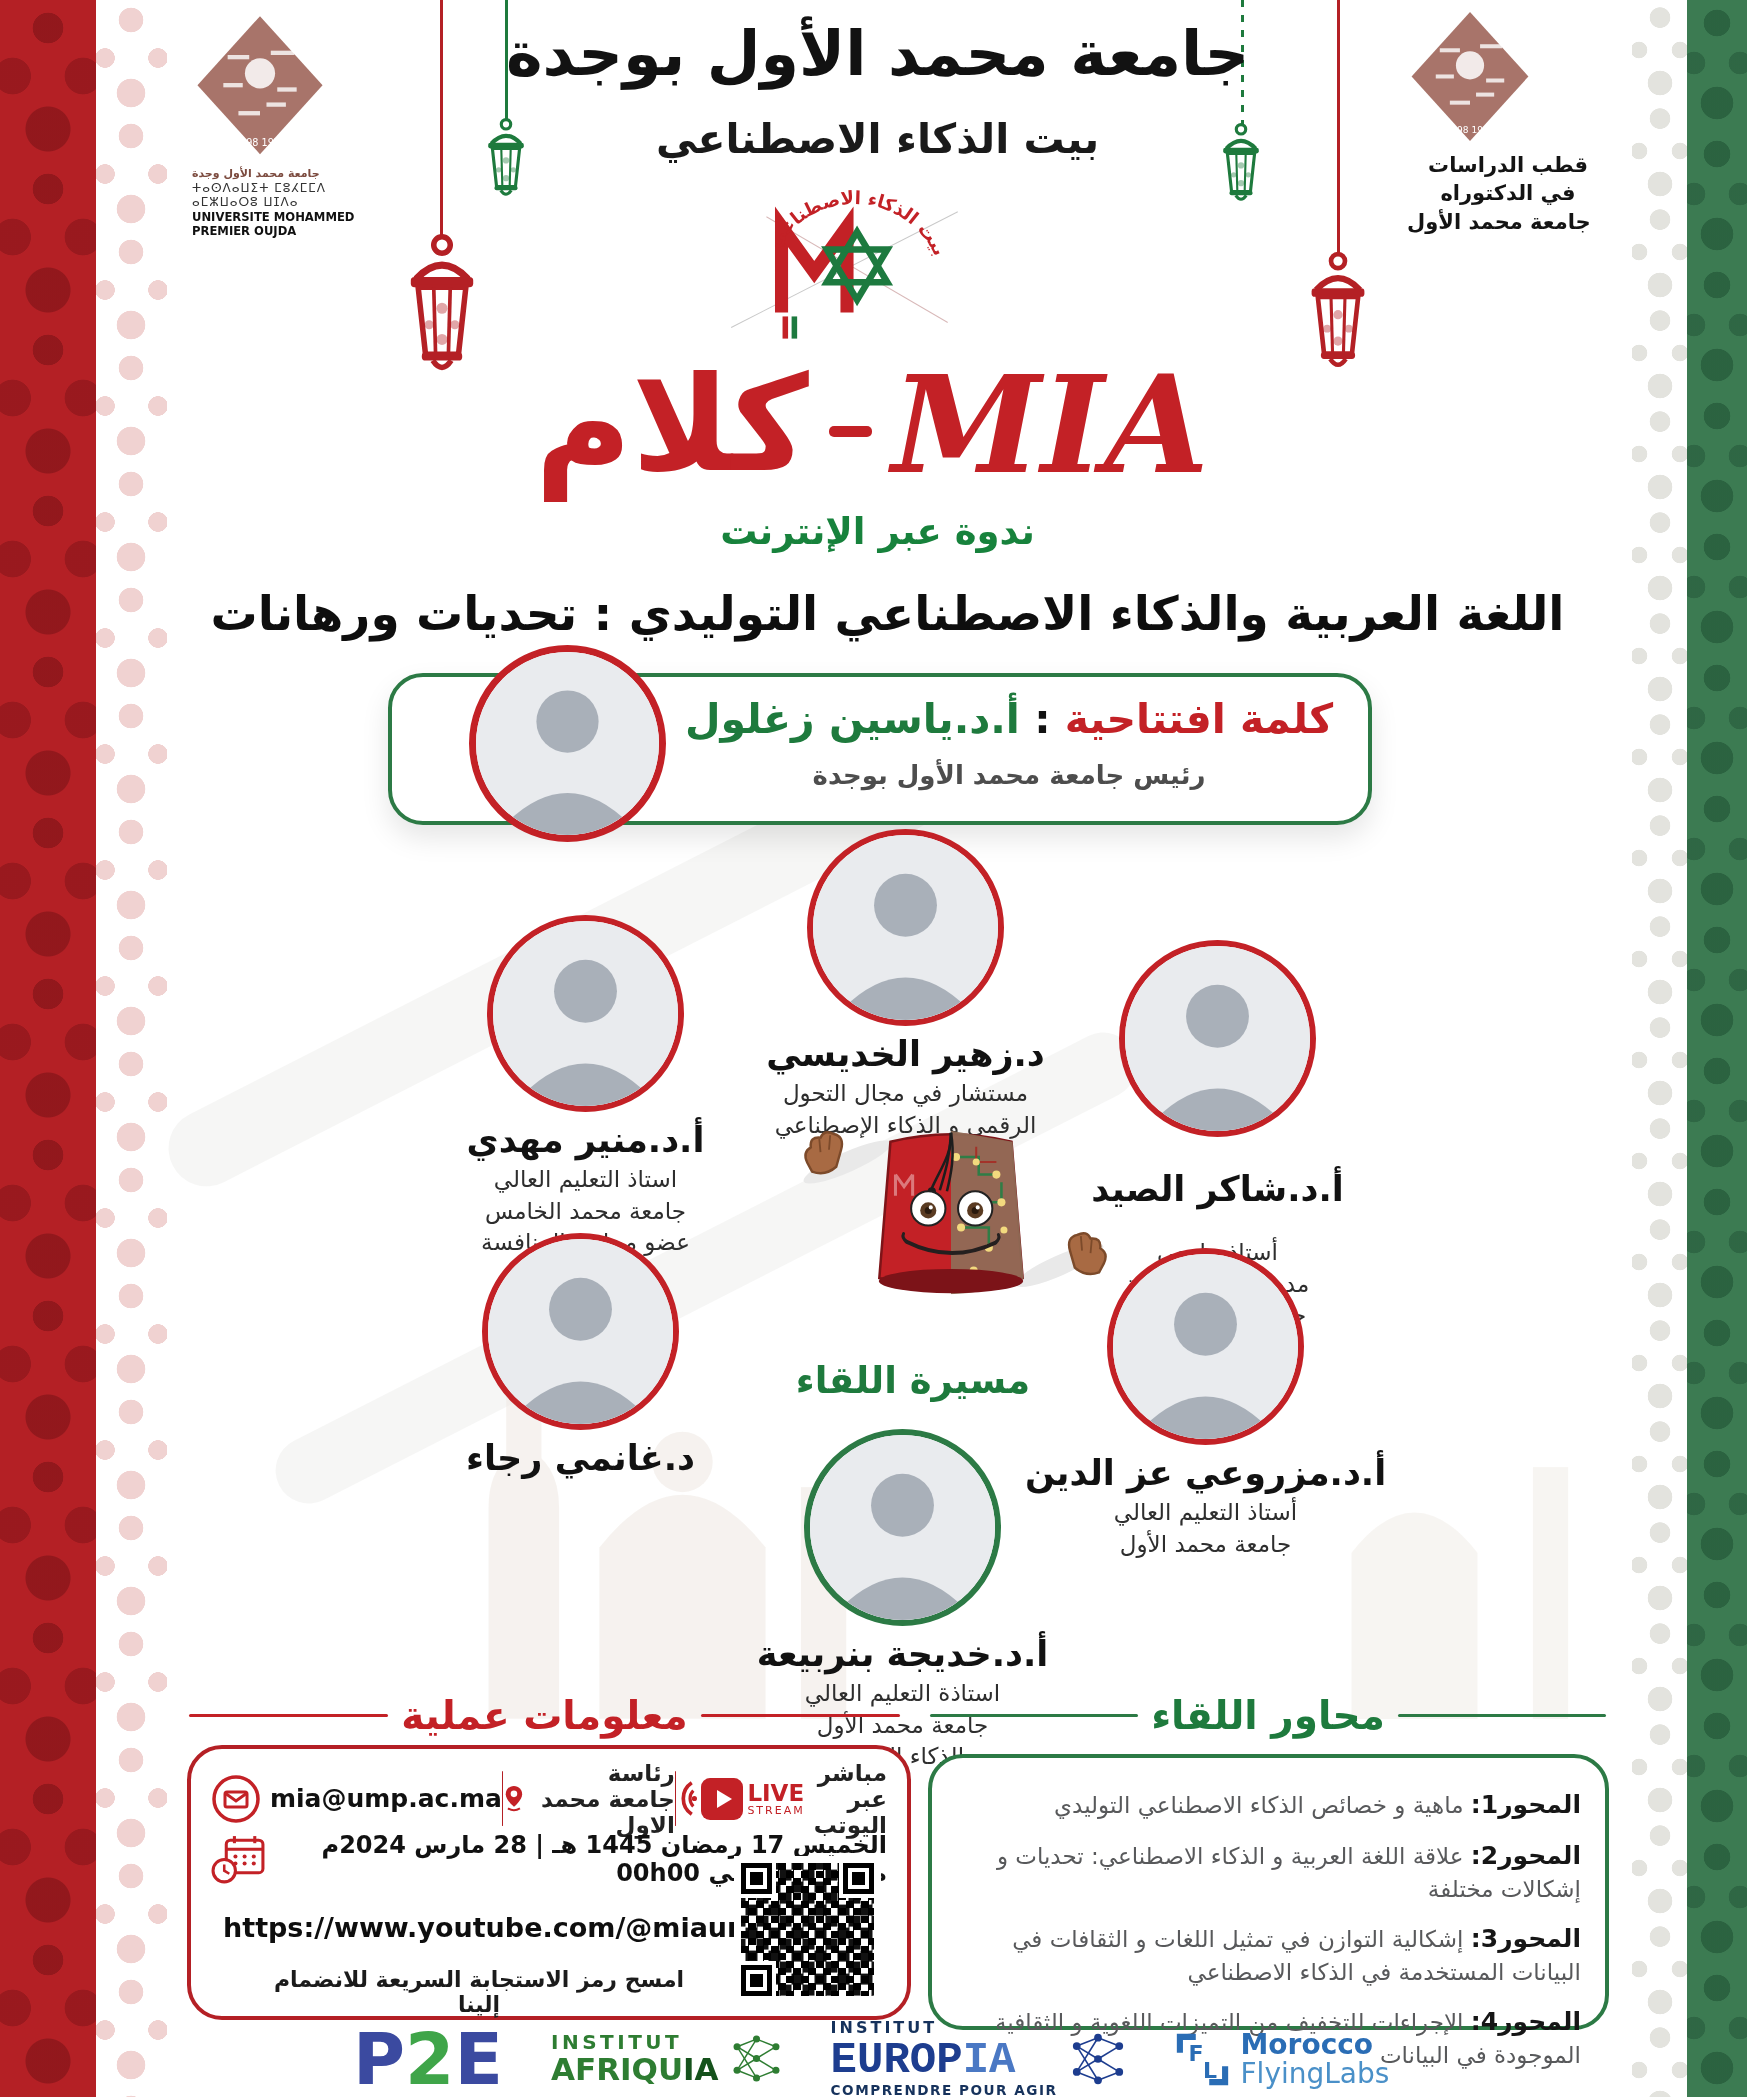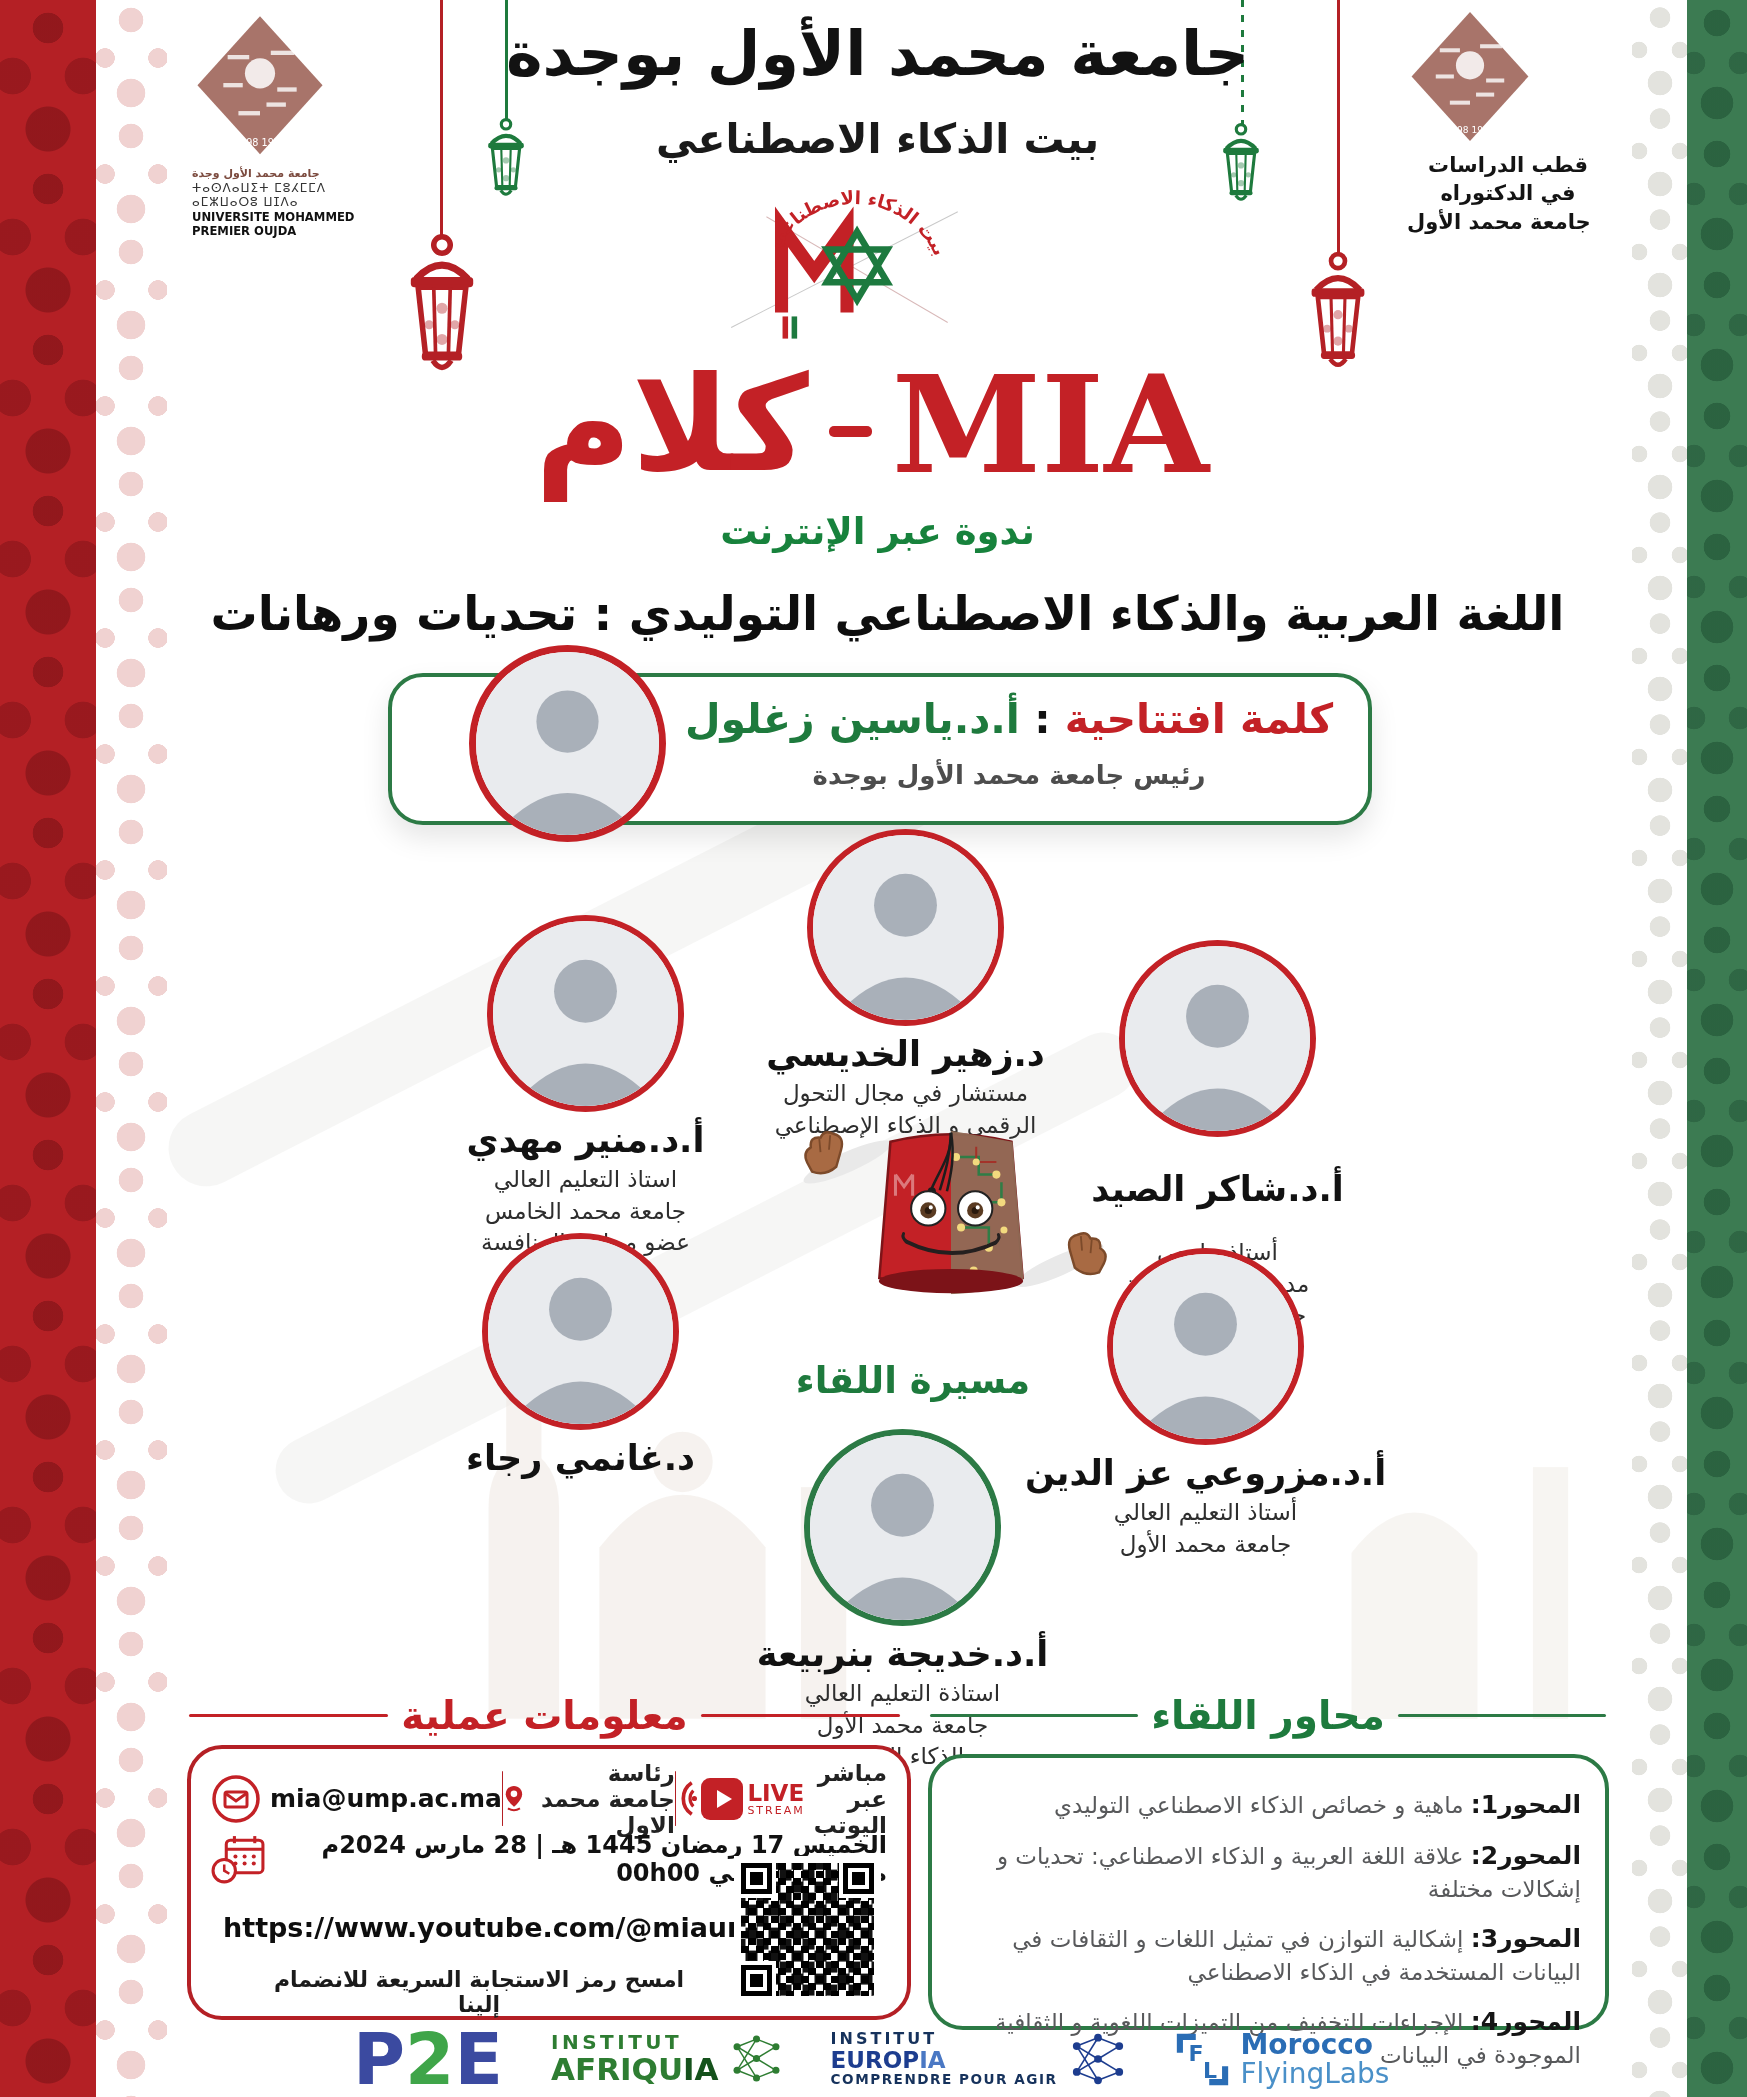--- a/index.html
+++ b/index.html
@@ -50,21 +50,21 @@
   .string{width:2.5px;z-index:2;}
   .string.red{background:#b42025;}
   .string.grn{background:#1e7a3d;}
   .string.dotted{background:repeating-linear-gradient(#1e7a3d 0 7px, transparent 7px 15px);}
   .lantern{z-index:2;}
   
   .mia-logo{left:706px;top:156px;width:282px;height:197px;z-index:2;}
   .wordmark{left:393px;top:333px;width:958px;height:182px;display:flex;align-items:center;justify-content:center;gap:20px;z-index:2;}
   .wm-ar{font-size:132px;font-weight:bold;color:#c32126;line-height:1;}
   .wm-dash{width:43px;height:11px;background:#c32126;border-radius:5px;margin-top:15px;}
-  .wm-latin{font-family:"DejaVu Serif",serif;font-weight:bold;font-size:135px;color:#c32126;line-height:1;}
+  .wm-latin{font-family:"DejaVu Serif",serif;font-style:italic;font-weight:bold;font-size:135px;color:#c32126;line-height:1;}
   .event-type{left:323px;top:510px;width:1109px;text-align:center;font-size:37px;font-weight:bold;color:#17823c;z-index:2;}
   .main-title{left:202px;top:586px;width:1371px;text-align:center;font-size:47px;font-weight:bold;color:#0e0e0e;z-index:2;}
   
   .open-box{left:388px;top:673px;width:976px;height:144px;border:4px solid #2c7a45;border-radius:35px;
             background:#fff;box-shadow:0 13px 28px rgba(0,0,0,.10);z-index:2;}
   .open-photo{left:469px;top:645px;width:199px;height:199px;z-index:3;}
   .open-title{left:671px;top:695px;width:676px;text-align:center;font-size:41px;font-weight:bold;z-index:3;}
   .open-title .lbl{color:#c32126;text-align:center;}
   .open-title .cln{color:#111;}
   .open-title .nm{color:#1e7a3d;}
@@ -116,21 +116,21 @@
   .ag-item{font-size:23px;line-height:1.42;color:#58595b;text-align:right;}
   .ag-item .lb{font-size:25px;font-weight:bold;color:#161616;}
   
   .partners{left:353px;top:2021px;width:1109px;height:76px;display:flex;align-items:center;gap:48px;z-index:2;}
   .p2e{font-size:71px;font-weight:800;line-height:1;}
   .p2e .b{color:#3b4aa0;} .p2e .g{color:#3fa549;}
   .pcol{display:flex;flex-direction:column;line-height:1.05;}
   .afr1{font-size:20px;letter-spacing:3.5px;color:#2e7d32;font-weight:600;}
   .afr2{font-size:31px;font-weight:800;color:#2e7d32;} .afr2 .dk{color:#15521c;}
   .eur1{font-size:16px;letter-spacing:3px;color:#16325c;font-weight:600;}
-  .eur2{font-size:23px;font-weight:800;color:#1d3d8f;} .eur2 .lt{color:#4a78c4;}
+  .eur2{font-size:44px;font-weight:800;color:#1d3d8f;font-family:Liberation Mono, monospace;} .eur2 .lt{color:#4a78c4;}
   .eur3{font-size:13.6px;letter-spacing:1.5px;color:#16325c;font-weight:600;}
   .fl1{font-size:28px;font-weight:800;color:#2a6db5;} .fl2{font-size:28px;font-weight:500;color:#4a90c8;}
   .prow{display:flex;align-items:center;gap:11px;}
 </style>
 </head>
 <body>
 
 <div class="canvas">
 
   <svg width="0" height="0" style="position:absolute">

